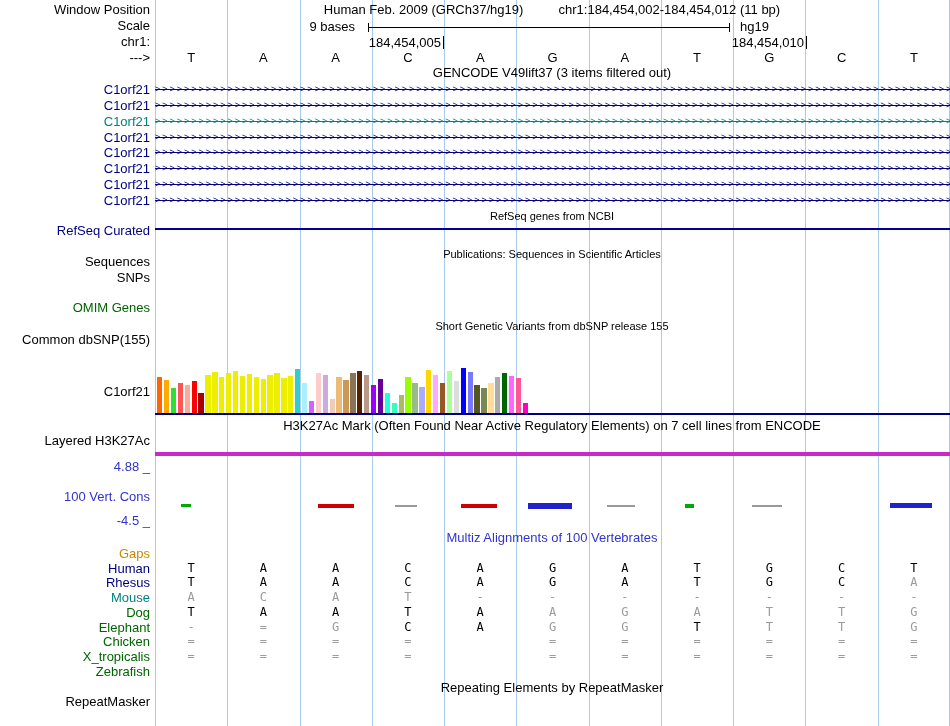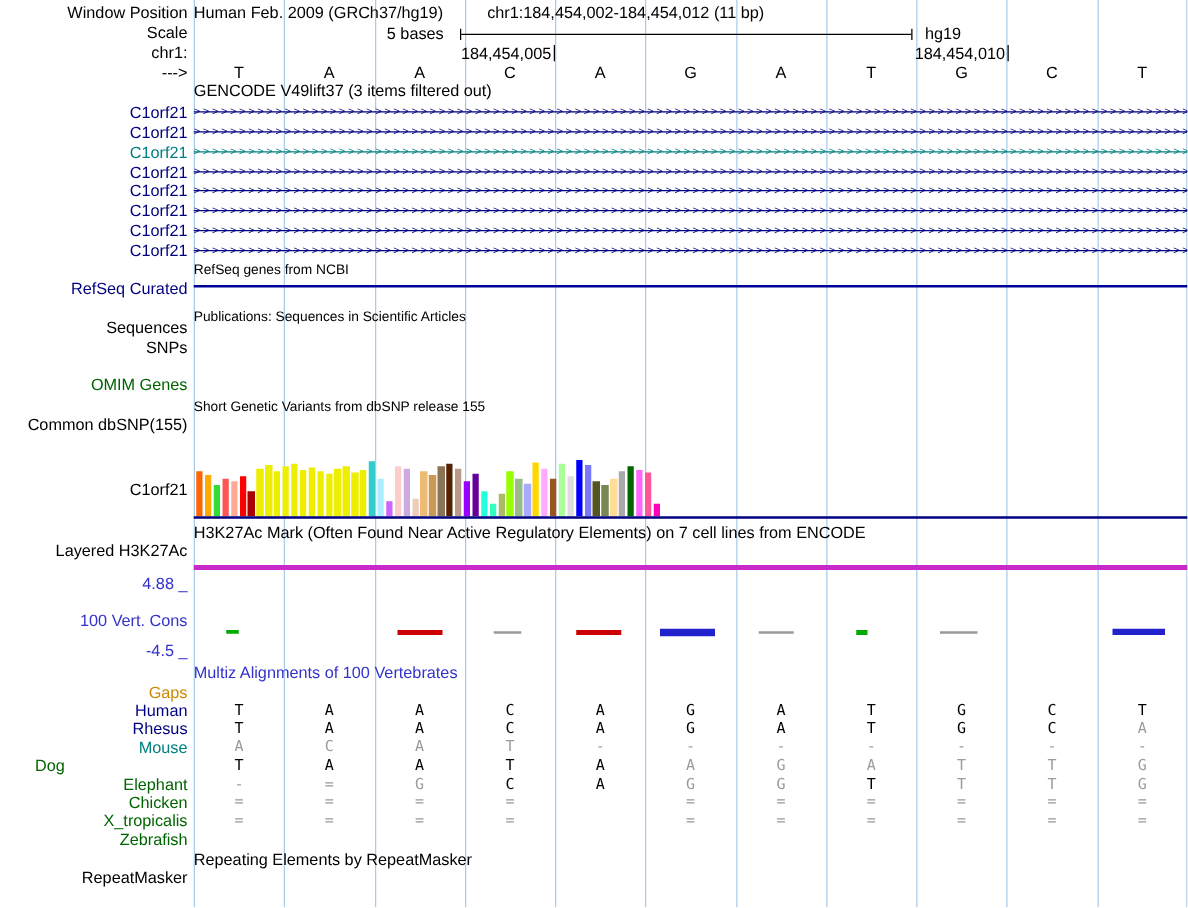--- a/index.html
+++ b/index.html
@@ -1,20 +1,20 @@
 <!DOCTYPE html>
 <html><head>
 <meta charset="utf-8">
 <style>
   body{margin:0;background:#fff}
   #app{position:relative;width:950px;height:726px;background:#fff;overflow:hidden;
        font-family:"Liberation Sans",sans-serif;color:#000}
   .abs{position:absolute}
   .ll{position:absolute;left:0;width:150px;text-align:right;font-size:13px;line-height:14px;height:14px;white-space:nowrap}
-  .ct{position:absolute;left:155px;width:794px;font-size:13px;line-height:14px;height:14px;white-space:nowrap}
+  .ct{position:absolute;left:155px;width:794px;text-align:center;font-size:13px;line-height:14px;height:14px;white-space:nowrap}
   .sm{font-size:11px}
   .ruler{border-left:1px solid #000;border-right:1px solid #000;
          background:linear-gradient(#000,#000) 0 50%/100% 1px no-repeat}
 </style>
 </head>
 <body>
 
 <div id="app">
   <div id="guides">
       <div class="abs" style="left: 155px; top: 0px; width: 1px; height: 726px; background: rgb(169, 203, 234);"></div>
@@ -34,21 +34,21 @@
   <div class="ct" style="top:3px">
     <span>Human Feb. 2009 (GRCh37/hg19)</span>
     <span style="display:inline-block;width:28px"></span>
     <span>chr1:184,454,002-184,454,012 (11 bp)</span>
   </div>
   <div class="ll" style="top:3px">Window Position</div>
   <div class="ll" style="top:19px">Scale</div>
   <div class="ll" style="top:35px">chr1:</div>
   <div class="ll" style="top:51px">---&gt;</div>
 
-  <div class="abs" style="top:19px;left:155px;width:200px;text-align:right;font-size:13px">5 bases</div>
+  <div class="abs" style="top:19px;left:155px;width:200px;text-align:right;font-size:13px">9 bases</div>
   <div class="abs ruler" style="top:23px;left:368px;width:360px;height:9px"></div>
   <div class="abs" style="top:19px;left:740px;font-size:13px">hg19</div>
 
   <div class="abs" style="top:35px;left:291px;width:150px;text-align:right;font-size:13px">184,454,005</div>
   <div class="abs" style="top:36px;left:443px;width:1px;height:13px;background:#000"></div>
   <div class="abs" style="top:35px;left:654px;width:150px;text-align:right;font-size:13px">184,454,010</div>
   <div class="abs" style="top:36px;left:806px;width:1px;height:13px;background:#000"></div>
 
   <div class="ct" style="top:66px">GENCODE V49lift37 (3 items filtered out)</div>
   <div class="ct sm" style="top:209px">RefSeq genes from NCBI</div>
@@ -207,21 +207,21 @@
     <div class="abs" style="left: 254.409px; top: 590.1px; width: 18px; text-align: center; font-size: 12px; font-family: &quot;DejaVu Sans Mono&quot;, monospace; color: rgb(155, 155, 155);">C</div>
     <div class="abs" style="left: 326.682px; top: 590.1px; width: 18px; text-align: center; font-size: 12px; font-family: &quot;DejaVu Sans Mono&quot;, monospace; color: rgb(155, 155, 155);">A</div>
     <div class="abs" style="left: 398.955px; top: 590.1px; width: 18px; text-align: center; font-size: 12px; font-family: &quot;DejaVu Sans Mono&quot;, monospace; color: rgb(155, 155, 155);">T</div>
     <div class="abs" style="left: 471.227px; top: 590.1px; width: 18px; text-align: center; font-size: 12px; font-family: &quot;DejaVu Sans Mono&quot;, monospace; color: rgb(155, 155, 155);">-</div>
     <div class="abs" style="left: 543.5px; top: 590.1px; width: 18px; text-align: center; font-size: 12px; font-family: &quot;DejaVu Sans Mono&quot;, monospace; color: rgb(155, 155, 155);">-</div>
     <div class="abs" style="left: 615.773px; top: 590.1px; width: 18px; text-align: center; font-size: 12px; font-family: &quot;DejaVu Sans Mono&quot;, monospace; color: rgb(155, 155, 155);">-</div>
     <div class="abs" style="left: 688.045px; top: 590.1px; width: 18px; text-align: center; font-size: 12px; font-family: &quot;DejaVu Sans Mono&quot;, monospace; color: rgb(155, 155, 155);">-</div>
     <div class="abs" style="left: 760.318px; top: 590.1px; width: 18px; text-align: center; font-size: 12px; font-family: &quot;DejaVu Sans Mono&quot;, monospace; color: rgb(155, 155, 155);">-</div>
     <div class="abs" style="left: 832.591px; top: 590.1px; width: 18px; text-align: center; font-size: 12px; font-family: &quot;DejaVu Sans Mono&quot;, monospace; color: rgb(155, 155, 155);">-</div>
     <div class="abs" style="left: 904.864px; top: 590.1px; width: 18px; text-align: center; font-size: 12px; font-family: &quot;DejaVu Sans Mono&quot;, monospace; color: rgb(155, 155, 155);">-</div>
-    <div class="abs" style="left: 0px; top: 604.8px; width: 150px; font-size: 13px; color: rgb(0, 100, 0); padding-left: 28px;">Dog</div>
+    <div class="abs" style="left: 0px; top: 604.8px; width: 150px; text-align: right; font-size: 13px; color: rgb(0, 100, 0);">Dog</div>
     <div class="abs" style="left: 182.136px; top: 604.8px; width: 18px; text-align: center; font-size: 12px; font-family: &quot;DejaVu Sans Mono&quot;, monospace; color: rgb(0, 0, 0);">T</div>
     <div class="abs" style="left: 254.409px; top: 604.8px; width: 18px; text-align: center; font-size: 12px; font-family: &quot;DejaVu Sans Mono&quot;, monospace; color: rgb(0, 0, 0);">A</div>
     <div class="abs" style="left: 326.682px; top: 604.8px; width: 18px; text-align: center; font-size: 12px; font-family: &quot;DejaVu Sans Mono&quot;, monospace; color: rgb(0, 0, 0);">A</div>
     <div class="abs" style="left: 398.955px; top: 604.8px; width: 18px; text-align: center; font-size: 12px; font-family: &quot;DejaVu Sans Mono&quot;, monospace; color: rgb(0, 0, 0);">T</div>
     <div class="abs" style="left: 471.227px; top: 604.8px; width: 18px; text-align: center; font-size: 12px; font-family: &quot;DejaVu Sans Mono&quot;, monospace; color: rgb(0, 0, 0);">A</div>
     <div class="abs" style="left: 543.5px; top: 604.8px; width: 18px; text-align: center; font-size: 12px; font-family: &quot;DejaVu Sans Mono&quot;, monospace; color: rgb(155, 155, 155);">A</div>
     <div class="abs" style="left: 615.773px; top: 604.8px; width: 18px; text-align: center; font-size: 12px; font-family: &quot;DejaVu Sans Mono&quot;, monospace; color: rgb(155, 155, 155);">G</div>
     <div class="abs" style="left: 688.045px; top: 604.8px; width: 18px; text-align: center; font-size: 12px; font-family: &quot;DejaVu Sans Mono&quot;, monospace; color: rgb(155, 155, 155);">A</div>
     <div class="abs" style="left: 760.318px; top: 604.8px; width: 18px; text-align: center; font-size: 12px; font-family: &quot;DejaVu Sans Mono&quot;, monospace; color: rgb(155, 155, 155);">T</div>
     <div class="abs" style="left: 832.591px; top: 604.8px; width: 18px; text-align: center; font-size: 12px; font-family: &quot;DejaVu Sans Mono&quot;, monospace; color: rgb(155, 155, 155);">T</div>

